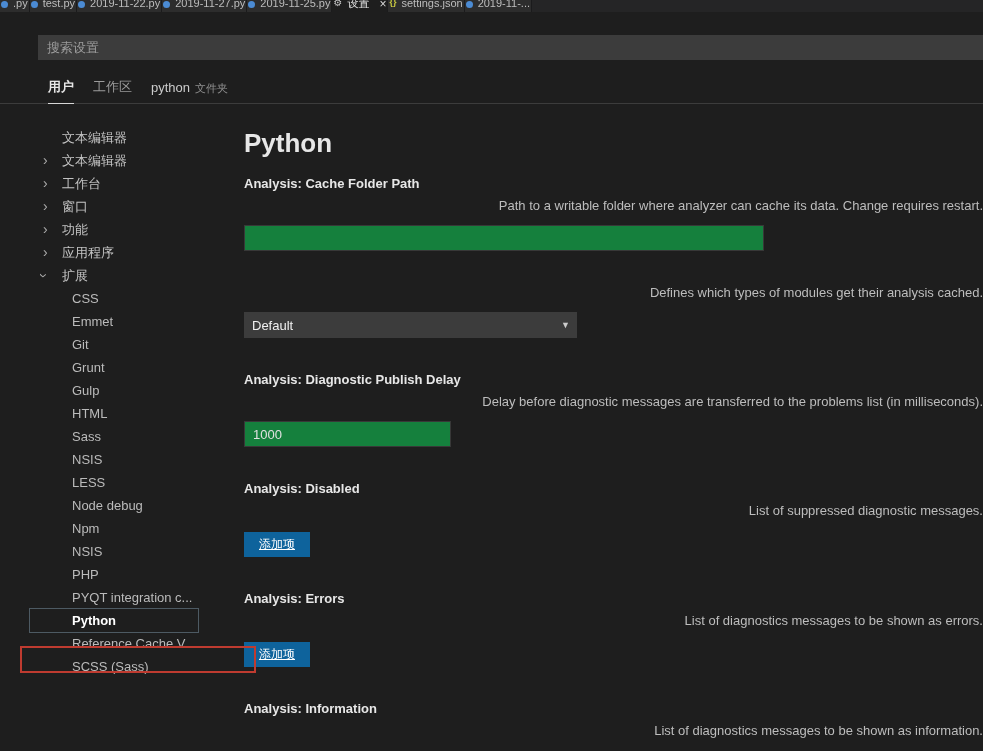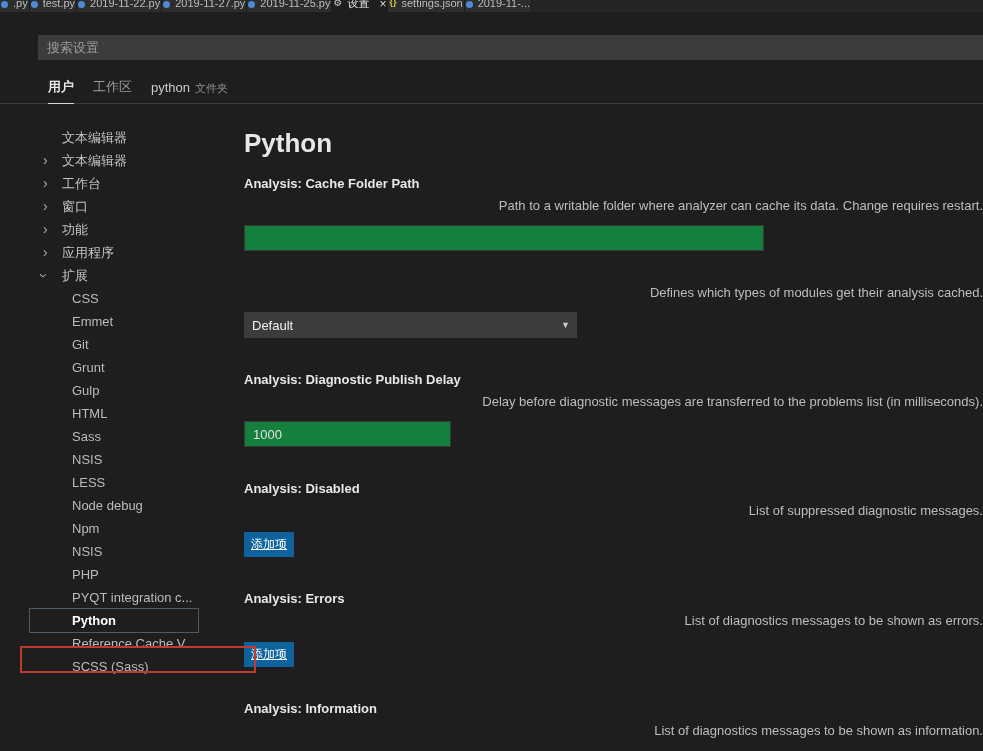--- a/index.html
+++ b/index.html
@@ -178,21 +178,21 @@
     cursor: pointer;
   }
   .select-arrow { font-size: 9px; color: #cccccc; }
   .add-btn {
     display: inline-block;
     background: #0e639c;
     color: #ffffff;
     border: none;
     font-size: 12px;
     font-family: inherit;
-    padding: 4px 7px;
+    padding: 4px 15px;
     text-decoration: underline;
     cursor: pointer;
     margin-top: 2px;
   }
 
   
   .red-box {
     position: absolute;
     left: 20px; top: 646px;
     width: 236px; height: 27px;

